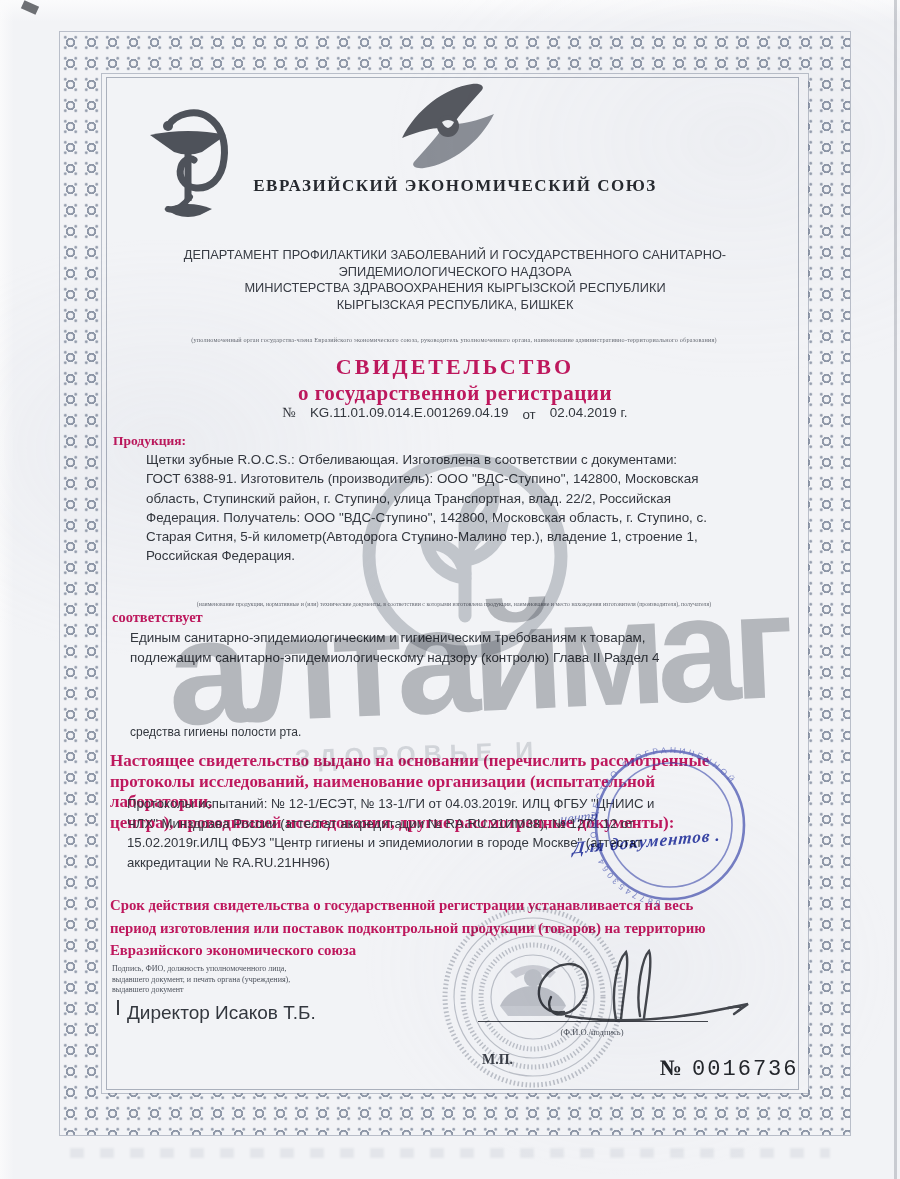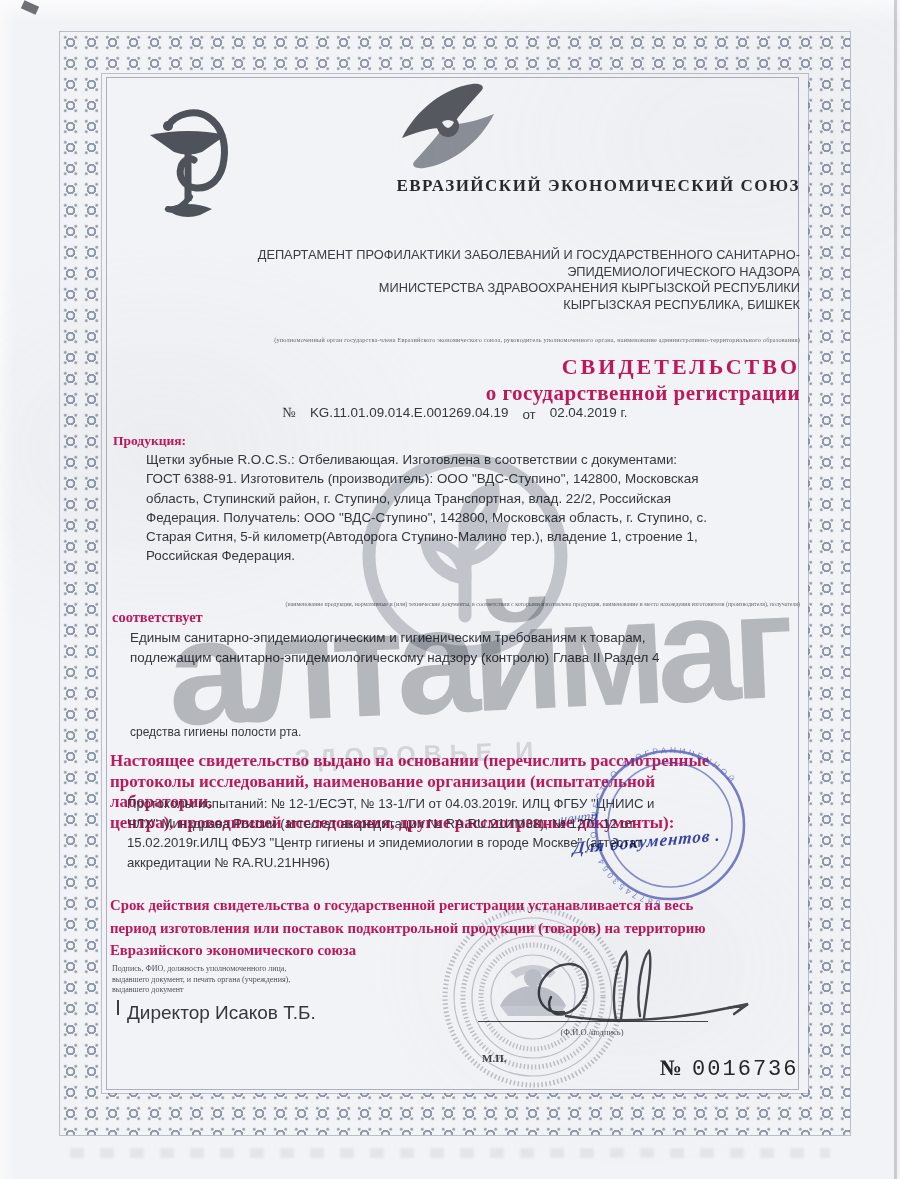--- a/index.html
+++ b/index.html
@@ -29,21 +29,21 @@
       radial-gradient(circle, rgba(131,141,159,.85) 1.1px, rgba(131,141,159,0) 1.6px);
     background-size:21px 21px,10.5px 10.5px;
     outline:1px solid rgba(128,138,156,.5);
     filter:blur(.2px);
   }
   .border-cover{position:absolute;left:102px;top:74px;width:706px;height:1019px;background:#f2f3f6;z-index:2;box-shadow:0 0 0 1px rgba(128,138,156,.5);}
   .inner-line{position:absolute;left:106px;top:77px;width:691px;height:1011px;border:1px solid rgba(122,132,150,.6);z-index:3;}
 
   .content{position:absolute;inset:0;z-index:10;filter:blur(.2px);}
   .abs{position:absolute;}
-  .center{text-align:right;}
+  .center{text-align:center;}
   .pre{white-space:pre-line;}
   .serif-b{font-family:"Liberation Serif",serif;font-weight:bold;color:#be185d;}
   .sans{font-family:"Liberation Sans",sans-serif;color:#33373e;}
   .fineprint{font-family:"Liberation Serif",serif;color:#4b505a;}
 
   .union-title{left:110px;top:176px;width:690px;font-size:17px;font-weight:bold;letter-spacing:1.5px;color:#26292f;font-family:"Liberation Serif",serif;}
   .department{left:110px;top:247px;width:690px;font-size:12.8px;line-height:16.5px;color:#383c44;}
   .authority-note{left:108px;top:336px;width:692px;font-size:6.2px;letter-spacing:.2px;opacity:.85;}
   .title-main{left:110px;top:354px;width:690px;font-size:22px;letter-spacing:3px;}
   .title-sub{left:110px;top:381px;width:690px;font-size:21px;letter-spacing:.5px;}
@@ -58,21 +58,21 @@
   .registration-bold{left:110px;top:681px;width:680px;font-size:13.8px;line-height:21.5px;}
   .registration-use{left:130px;top:725px;width:650px;font-size:12px;}
   .basis-bold{left:110px;top:751px;width:640px;font-size:17px;line-height:20.5px;}
   .basis-protocols{left:127px;top:794px;width:580px;font-size:13.2px;line-height:19.5px;}
   .validity{left:110px;top:894px;width:685px;font-size:14.8px;line-height:22.5px;}
   .signature-note{left:112px;top:964px;width:300px;font-size:8px;line-height:10.5px;}
   .signer-tick{left:117px;top:1000px;width:1.5px;height:15px;background:#3a3d44;}
   .signer{left:127px;top:1002px;font-size:19px;}
   .sig-line{left:478px;top:1021px;width:230px;border-top:1.6px solid #41444b;}
   .sig-caption{left:492px;top:1027px;width:200px;text-align:center;font-size:8.5px;}
-  .seal-mp{left:482px;top:1052px;font-size:11px;font-family:"Liberation Serif",serif;font-weight:bold;color:#3c4049;}
+  .seal-mp{left:482px;top:1052px;font-size:14px;font-family:"Liberation Serif",serif;font-weight:bold;color:#3c4049;}
   .serial{left:660px;top:1055px;display:flex;align-items:baseline;gap:10px;}
   .serial .s-label{font-family:"Liberation Serif",serif;font-weight:bold;font-size:22px;color:#22252a;}
   .serial .s-num{font-family:"Liberation Mono",monospace;font-size:22px;letter-spacing:2px;color:#23262b;}
 
   
   .wm{mix-blend-mode:multiply;pointer-events:none;}
   .wm-logo{left:355px;top:448px;z-index:20;opacity:.5;}
   .wm-brand{left:168px;top:598px;z-index:20;font-size:150px;font-weight:bold;letter-spacing:-8px;
     color:#7e8288;opacity:.5;transform:rotate(-2.6deg);transform-origin:left center;line-height:1;}
   .wm-tagline{left:295px;top:740px;z-index:19;font-size:25px;font-weight:bold;letter-spacing:8px;

